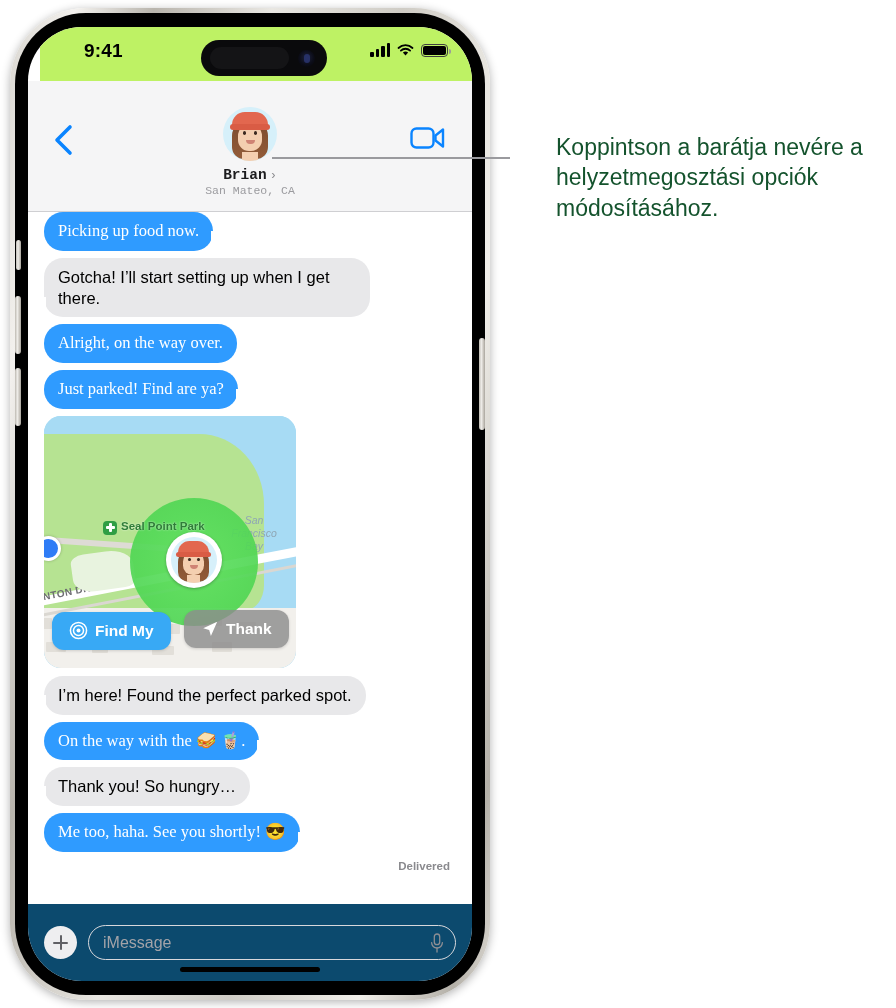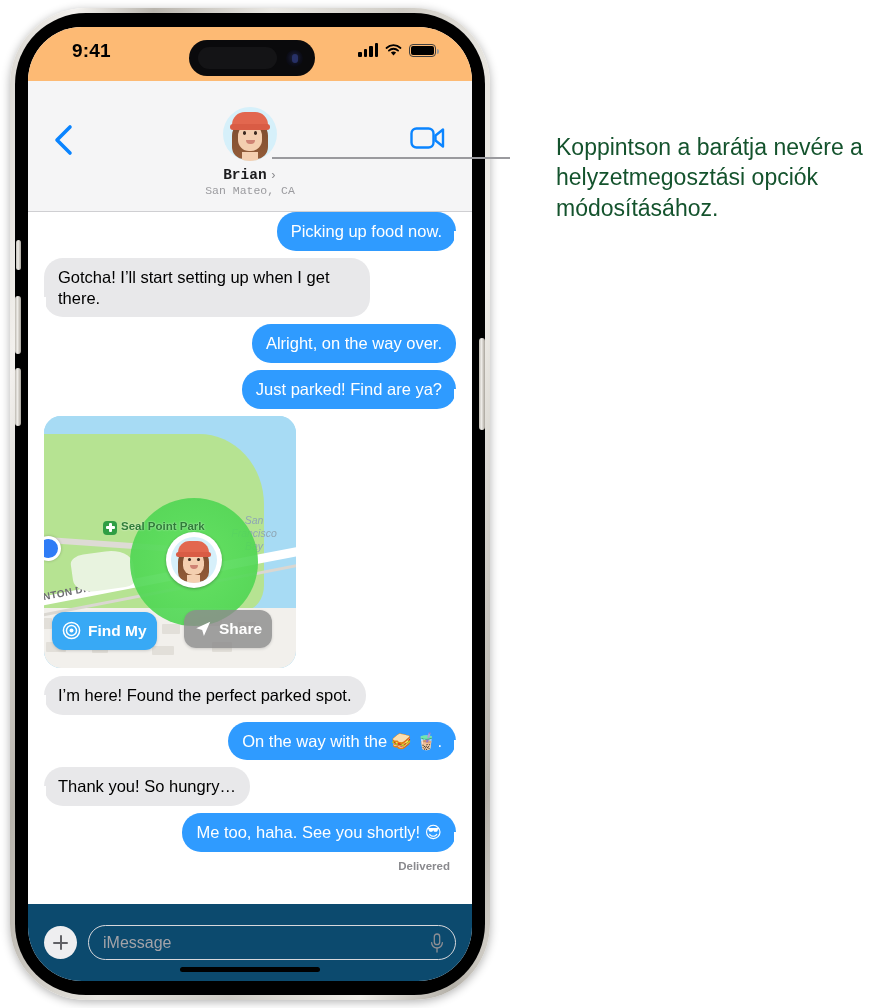--- a/index.html
+++ b/index.html
@@ -20,21 +20,21 @@
 
   
   .side-btn{position:absolute;border-radius:3px;
       background:linear-gradient(90deg,#bdb9b1,#efede9 40%,#cdc9c2 70%,#a9a59d);}
   #silent-switch{left:6px;top:232px;width:5px;height:30px;}
   #volume-up{left:5px;top:288px;width:6px;height:58px;}
   #volume-down{left:5px;top:360px;width:6px;height:58px;}
   #power-button{right:5px;top:330px;width:6px;height:92px;}
 
   
-  #status-bar{position:absolute;left:0;top:0;width:444px;height:54px;background:#fdba74;}
+  #status-bar{position:absolute;left:12px;top:0;width:444px;height:54px;background:#bef264;}
   #status-time{position:absolute;left:44px;top:13px;font-size:19px;font-weight:700;
       color:#000;letter-spacing:.2px;}
   #dynamic-island{position:absolute;left:161px;top:13px;width:126px;height:36px;
       border-radius:19px;background:#0a0a0c;}
   #island-pill{position:absolute;left:9px;top:7px;width:79px;height:22px;
       border-radius:12px;background:#141416;}
   #front-camera{position:absolute;right:12px;top:10px;width:17px;height:17px;
       border-radius:50%;background:radial-gradient(circle at 50% 45%,#1d2240 0%,#0c0d18 55%,#050506 100%);}
   #front-camera::after{content:"";position:absolute;left:5.5px;top:4px;width:6px;height:9px;
       border-radius:3px;background:#2a3570;opacity:.85;}
@@ -76,21 +76,21 @@
   .memoji-neck{position:absolute;left:19px;top:45px;width:16px;height:9px;background:#f4cfb0;}
 
   #contact-name-row{display:flex;align-items:center;justify-content:center;gap:3px;margin-top:6px;}
   #contact-name{font-size:14.5px;font-weight:600;color:#1c1c1e;}
   #contact-chevron{font-size:12px;color:#8a8a8e;line-height:1;margin-top:1px;}
   #contact-location{font-size:11.5px;color:#9b9b9f;margin-top:1px;}
 
   
   #thread{position:absolute;left:0;top:185px;width:444px;height:692px;background:#fff;overflow:hidden;}
   .row{display:flex;padding:0 16px;margin-bottom:7px;}
-  .row.out{justify-content:flex-end;}
+  .row.out{justify-content:flex-start;font-family:Liberation Serif, serif;}
   .row.in{justify-content:flex-start;}
   .bubble{position:relative;max-width:298px;padding:9px 14px;border-radius:19px;
       font-size:16.5px;line-height:1.26;word-wrap:break-word;}
   .bubble.out{background:#2f9bff;color:#fff;border-bottom-right-radius:19px;}
   .bubble.in{background:#e8e8ea;color:#000;}
   .bubble.out.tail::after{content:"";position:absolute;right:-6px;bottom:0;width:18px;height:20px;
       background:#2f9bff;border-bottom-left-radius:16px;z-index:-1;}
   .bubble.out.tail::before{content:"";position:absolute;right:-8px;bottom:0;width:10px;height:20px;
       background:#fff;border-bottom-left-radius:12px;z-index:1;}
   .bubble.in.tail::after{content:"";position:absolute;left:-6px;bottom:0;width:18px;height:20px;
@@ -142,21 +142,21 @@
   #map-friend-avatar .memoji-eye.r{left:26px}
   #map-friend-avatar .memoji-brow{top:18.5px;width:4.4px;}
   #map-friend-avatar .memoji-brow.l{left:15.5px}
   #map-friend-avatar .memoji-brow.r{left:25px}
   #map-friend-avatar .memoji-mouth{left:19px;top:28.5px;width:8px;height:3.5px;}
   #map-friend-avatar .memoji-hat{left:7px;top:4px;width:31px;height:14px;border-radius:14px 14px 3px 3px;}
   #map-friend-avatar .memoji-hat-brim{left:5px;top:15px;width:35px;height:5px;}
   #map-friend-avatar .memoji-neck{left:16px;top:38px;width:13px;height:8px;}
 
   .map-action{position:absolute;display:flex;align-items:center;gap:7px;height:38px;
-      padding:0 10px;border-radius:12px;font-size:15.5px;font-weight:600;color:#fff;cursor:pointer;
+      padding:0 17px;border-radius:12px;font-size:15.5px;font-weight:600;color:#fff;cursor:pointer;
       box-shadow:0 1px 3px rgba(0,0,0,.15);}
   #find-my-button{left:8px;bottom:18px;background:#38a9f5;}
   #share-button{left:140px;bottom:20px;background:rgba(140,140,140,.82);}
 
   
   #composer{position:absolute;left:0;bottom:0;width:444px;height:77px;background:#0c4a6e;
       display:flex;align-items:center;padding:0 16px;box-sizing:border-box;gap:11px;}
   #plus-button{width:33px;height:33px;border-radius:50%;background:#eeeef0;flex:0 0 auto;
       position:relative;cursor:pointer;}
   #plus-button::before,#plus-button::after{content:"";position:absolute;background:#606065;border-radius:1px;}
@@ -314,21 +314,21 @@
               <circle cx="10" cy="10" r="5.3" stroke="#fff" stroke-width="1.6" fill="none"></circle>
               <circle cx="10" cy="10" r="2.1" fill="#fff"></circle>
             </svg>
             <span>Find My</span>
           </div>
 
           <div class="map-action" id="share-button">
             <svg width="18" height="18" viewBox="0 0 20 20">
               <path d="M18 2 2.5 9.2l6.6 1.9 1.9 6.6z" fill="#fff"></path>
             </svg>
-            <span>Share</span>
+            <span>Thank</span>
           </div>
         </div>
       </div>
 
       <div class="row in">
         <div class="bubble in tail">I’m here! Found the perfect parked spot.</div>
       </div>
 
       <div class="row out">
         <div class="bubble out tail">On the way with the 🥪 🧋.</div>

